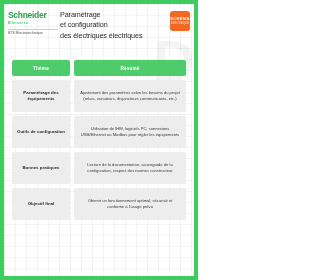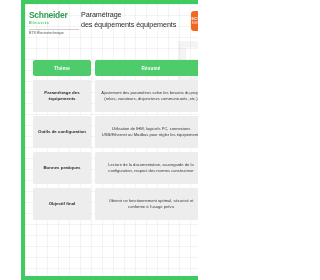--- a/index.html
+++ b/index.html
@@ -13,21 +13,20 @@
   }
 
   #slide {
     position: relative;
     width: 198px;
     height: 280px;
     box-sizing: border-box;
     border: 4px solid #3fcb5f;
     background: #ffffff;
     overflow: hidden;
-    margin-left: 21px;
   }
 
   
   #grid {
     position: absolute;
     inset: 0;
     background-image:
       linear-gradient(to right, rgba(0,0,0,0.045) 1px, transparent 1px),
       linear-gradient(to bottom, rgba(0,0,0,0.045) 1px, transparent 1px);
     background-size: 11px 11px;
@@ -203,21 +202,22 @@
   <div id="header">
 
     <div id="logo-block">
       <div id="logo-word">Schneider</div>
       <div id="logo-sub">Electric</div>
       <div id="logo-tagline">BTS Électrotechnique</div>
     </div>
 
     <div id="title-block">
       <div class="title-line">Paramétrage</div>
-      <div class="title-line">des équipements équipements</div>
+      <div class="title-line">et configuration</div>
+      <div class="title-line">des électriques électriques</div>
     </div>
 
     <div id="badge">
       <div id="badge-main">SCHEMA</div>
       <div id="badge-sub">ELECTRIQUE</div>
     </div>
 
   </div>
 
   <div id="table">

